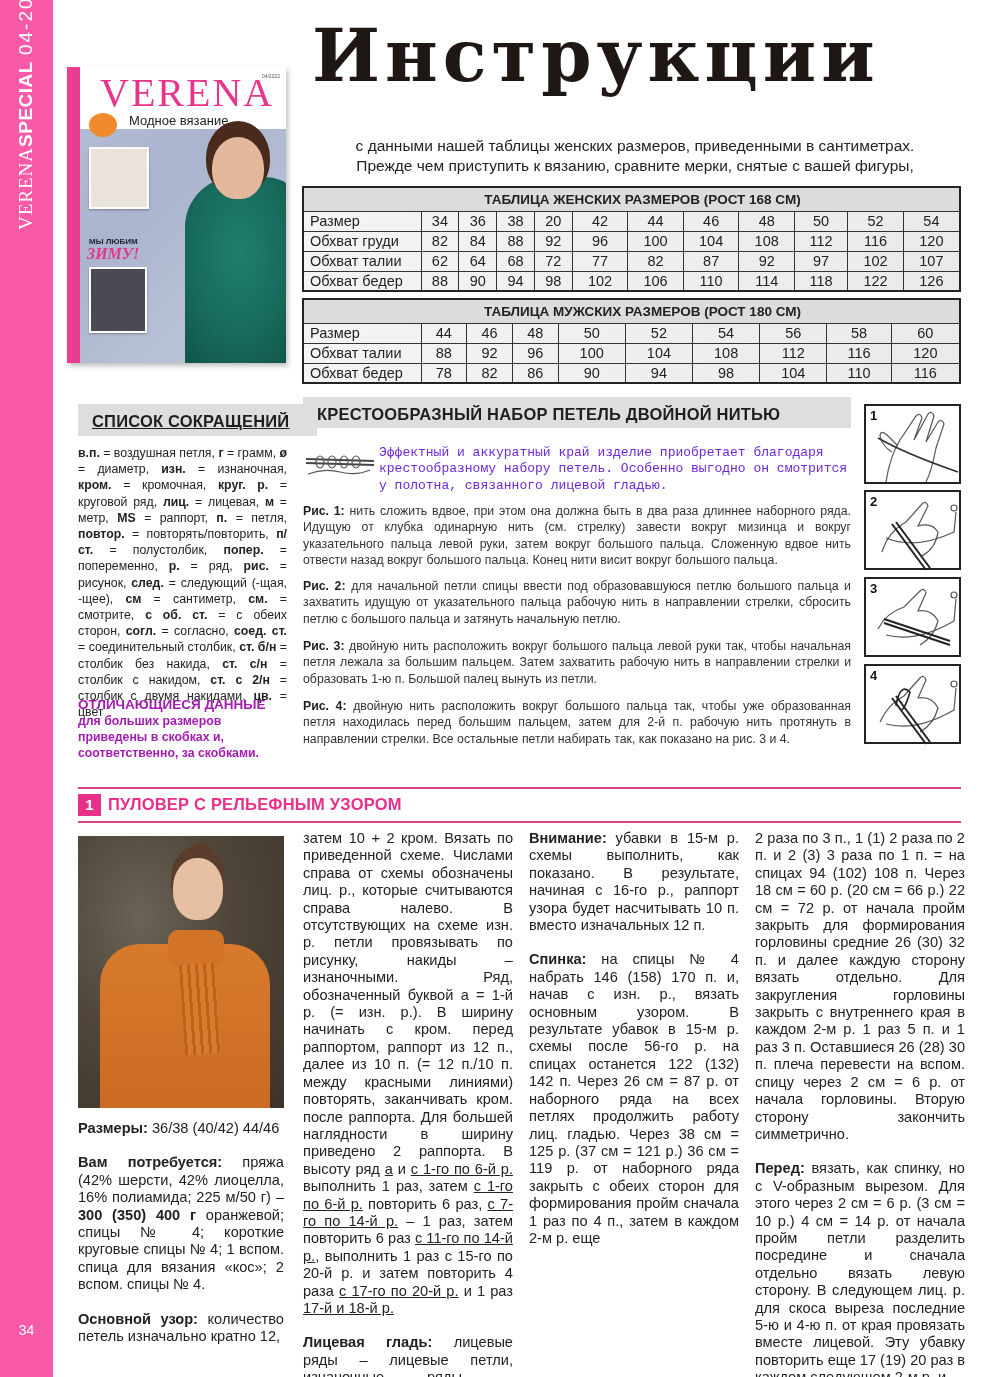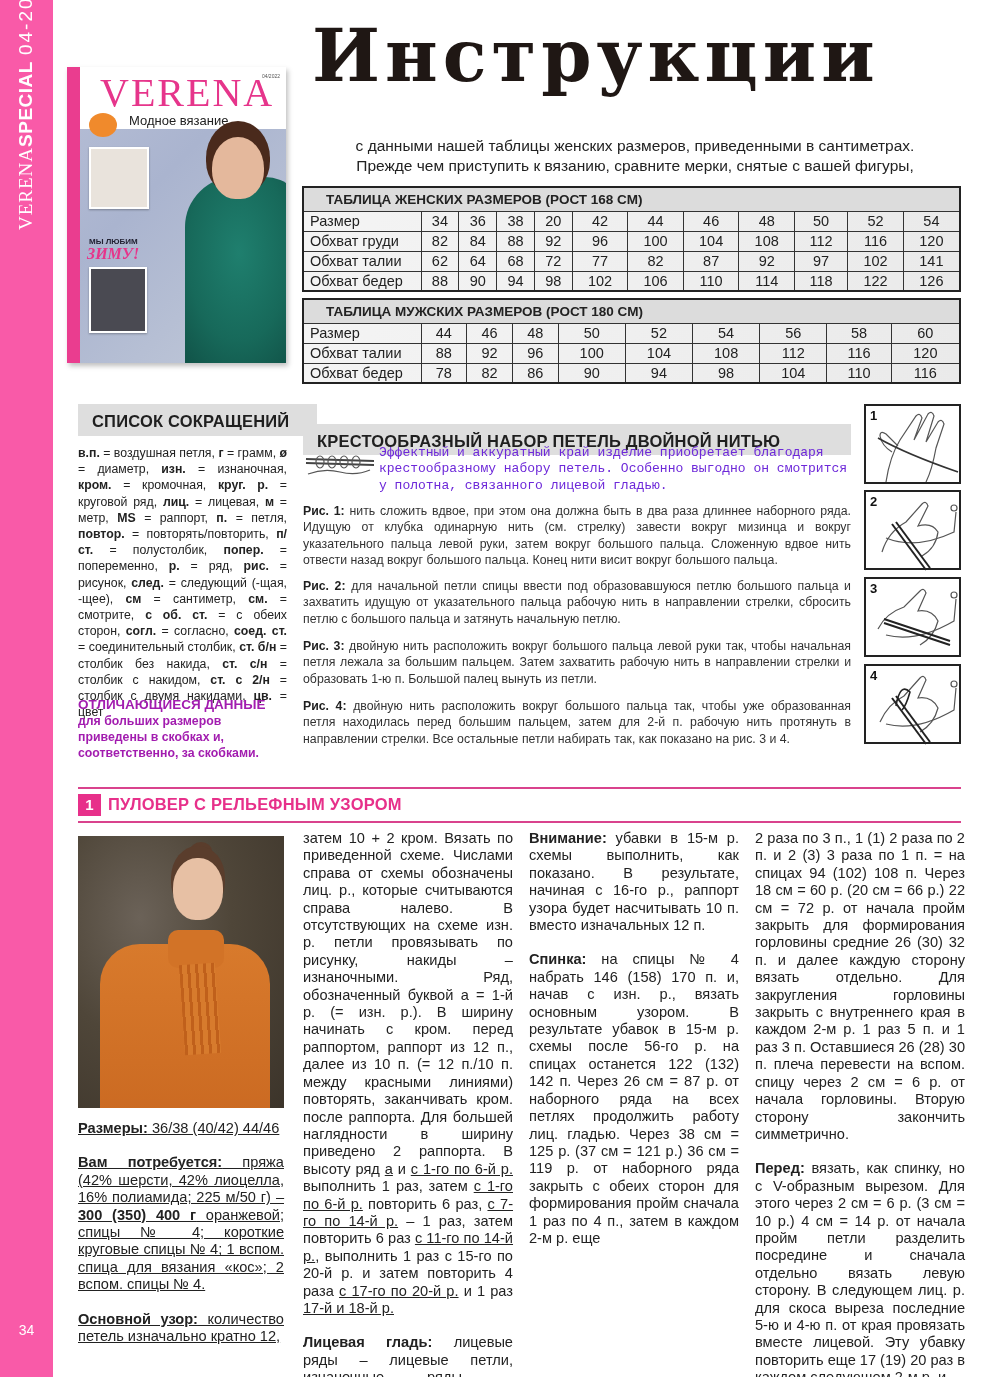--- a/index.html
+++ b/index.html
@@ -31,30 +31,30 @@
   .cover-winter { position: absolute; left: 20px; top: 178px; color: #e6358b; font-size: 16px; font-style: italic; font-family: "Liberation Serif", serif; font-weight: bold; }
 
   
   .title { position: absolute; left: 312px; top: 16px; font-family: "DejaVu Serif", serif; font-size: 72px; letter-spacing: 5px; color: #1f1714; line-height: 1.1; }
   .intro { position: absolute; left: 310px; top: 136px; width: 650px; text-align: center; font-size: 15.5px; line-height: 20px; color: #222; }
 
   
   .stable { position: absolute; left: 302px; width: 659px; border: 2px solid #222; border-collapse: collapse; background: linear-gradient(90deg,#f4f4f4,#eaeaea); }
   .stable td { border: 1px solid #333; font-size: 14.5px; height: 20px; text-align: center; font-family: "Liberation Sans", sans-serif; color: #222; padding: 0; }
   .stable td.lbl { text-align: left; padding-left: 6px; }
-  .stable .cap td { text-align: left; padding-left: 22px; font-weight: bold; font-size: 13.5px; background: #dcdcdc; height: 24px; }
+  .stable .cap td { text-align: center; padding-left: 22px; font-weight: bold; font-size: 13.5px; background: #dcdcdc; height: 24px; }
   .t-women { top: 186px; }
   .t-women td.lbl { width: 118px; }
   .t-men { top: 298px; }
   .t-men td.lbl { width: 118px; }
 
   
   .sec-bar { position: absolute; background: #dedede; font-weight: bold; font-size: 16.5px; color: #1f1f1f; padding: 8px 0 0 14px; letter-spacing: .2px; }
-  .abbr-bar { left: 78px; top: 404px; width: 239px; height: 32px; }
-  .cast-bar { left: 303px; top: 424px; width: 548px; height: 31px; }
+  .abbr-bar { left: 78px; top: 404px; width: 239px; height: 32px; text-decoration: underline; }
+  .cast-bar { left: 303px; top: 397px; width: 548px; height: 31px; }
 
   .abbr-text { position: absolute; left: 78px; top: 445px; width: 209px; font-size: 12.3px; line-height: 16.2px; text-align: justify; color: #222; }
   .abbr-text b { font-weight: bold; }
   .abbr-note { position: absolute; left: 78px; top: 697px; width: 209px; font-size: 12.3px; line-height: 16px; font-weight: bold; color: #a21caf; }
 
   .cast-intro { position: absolute; left: 379px; top: 445px; width: 472px; font-size: 13px; line-height: 16.3px; color: #6d28d9; font-family: Liberation Mono, monospace; }
   .cast-needle { position: absolute; left: 304px; top: 450px; width: 72px; height: 28px; }
   .cast-step { position: absolute; left: 303px; width: 548px; font-size: 12.3px; line-height: 16.3px; color: #333; text-align: justify; }
   .cast-step b { color: #1f1f1f; font-weight: bold; }
   .step1 { top: 503px; } .step2 { top: 578px; } .step3 { top: 638px; } .step4 { top: 698px; }
@@ -76,21 +76,21 @@
   .photo .bun { position: absolute; left: 112px; top: 6px; width: 22px; height: 18px; background: #5a3d2c; border-radius: 50%; }
   .photo .body { position: absolute; left: 22px; top: 108px; width: 170px; height: 170px; background: linear-gradient(180deg,#d87a2c 0%,#cb6a22 100%); border-radius: 40px 40px 0 0; }
   .photo .neck { position: absolute; left: 90px; top: 94px; width: 56px; height: 38px; background: #d27327; border-radius: 10px; }
   .photo .scarf { position: absolute; left: 104px; top: 128px; width: 36px; height: 90px; background: repeating-linear-gradient(90deg,#c0601b 0 3px,#d77b2d 3px 8px); transform: rotate(-4deg); }
 
   
   .col { position: absolute; top: 830px; width: 210px; font-size: 14.6px; line-height: 17.4px; color: #222; text-align: justify; }
   .col p { margin-bottom: 17px; }
   .col b { font-weight: bold; }
   .col u { text-decoration: underline; }
-  .c1 { left: 78px; top: 1120px; width: 206px; text-decoration: underline; }
+  .c1 { left: 78px; top: 1120px; width: 206px; }
   .c2 { left: 303px; }
   .c3 { left: 529px; }
   .c4 { left: 755px; }
 </style>
 </head>
 <body>
 
 <div class="side">
   <div class="side-brand">
     <div class="side-brand-inner">
@@ -159,21 +159,21 @@
     <td>62</td>
         <td>64</td>
         <td>68</td>
         <td>72</td>
         <td>77</td>
         <td>82</td>
         <td>87</td>
         <td>92</td>
         <td>97</td>
         <td>102</td>
-        <td>141</td>
+        <td>107</td>
   </tr>
   <tr>
     <td class="lbl">Обхват бедер</td>
     <td>88</td>
         <td>90</td>
         <td>94</td>
         <td>98</td>
         <td>102</td>
         <td>106</td>
         <td>110</td>

